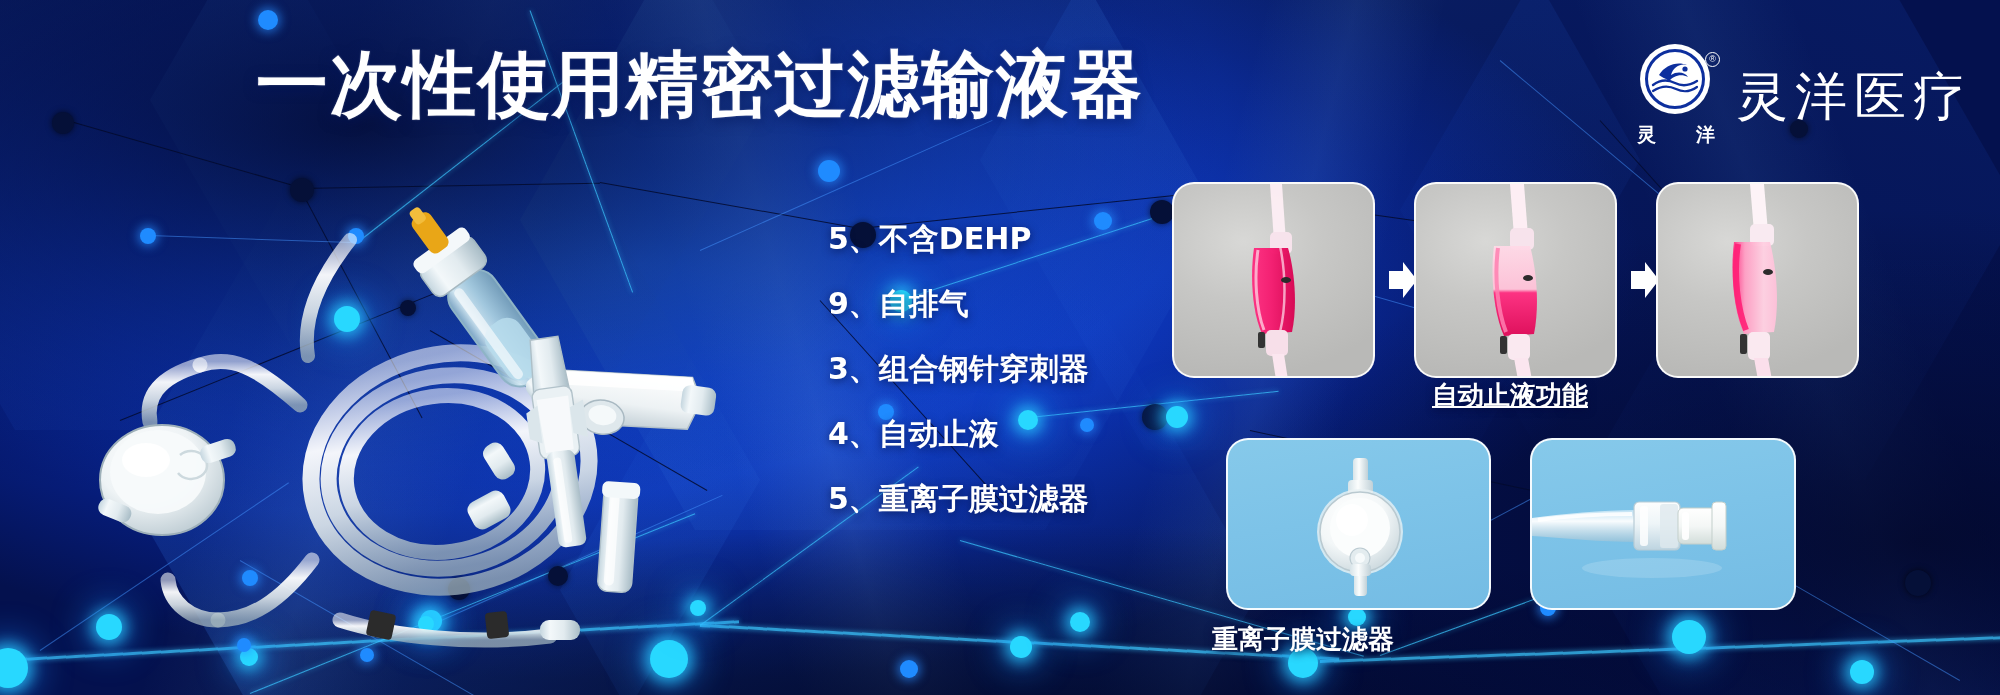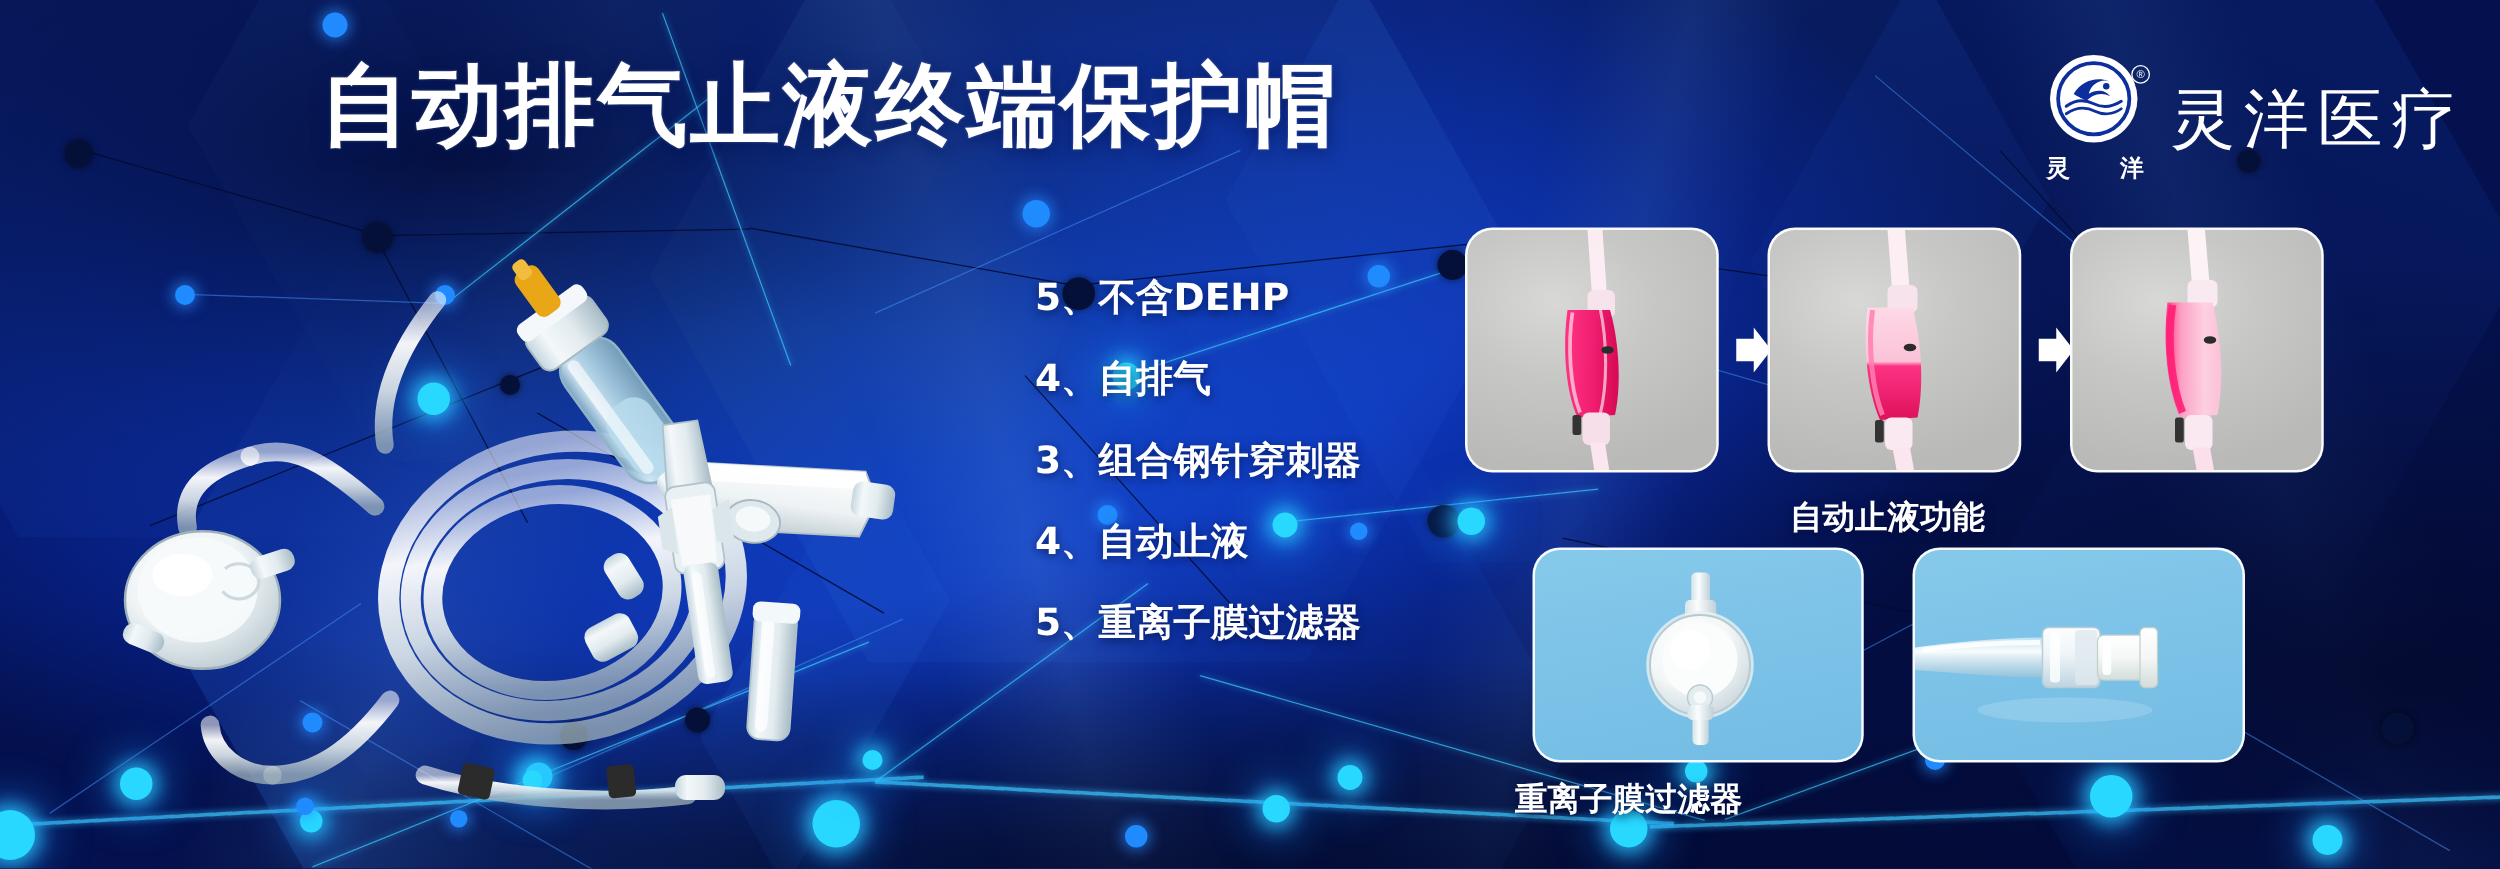--- a/index.html
+++ b/index.html
@@ -305,21 +305,21 @@
     </g>
 
     <g>
       <path d="M290 470 C340 486 420 496 500 486" fill="none" stroke="url(#tubeG)" stroke-width="15" stroke-linecap="round"></path>
       <rect x="318" y="462" width="26" height="26" rx="4" fill="#2b2b2b" transform="rotate(12 331 475)"></rect>
       <rect x="436" y="462" width="22" height="26" rx="4" fill="#2b2b2b" transform="rotate(-6 447 475)"></rect>
       <rect x="490" y="470" width="40" height="20" rx="9" fill="url(#plasticG)"></rect>
     </g>
   </svg>
 
-  <div class="title">自动排气止液终端保护帽</div>
+  <div class="title">一次性使用精密过滤输液器</div>
 
   <div class="logo">
     <div class="logo-mark">
       <div class="logo-circle"></div>
       <svg class="logo-swirl" width="60" height="60" viewBox="0 0 60 60">
         <path d="M8 36 C16 30 24 31 30 34 C36 37 44 37 52 32" fill="none" stroke="#0d2f9e" stroke-width="2.4" stroke-linecap="round"></path>
         <path d="M8 42 C17 36 25 37 31 40 C37 43 45 43 52 38" fill="none" stroke="#0d2f9e" stroke-width="2.2" stroke-linecap="round"></path>
         <path d="M14 26 C20 16 32 12 42 16 C36 14 28 18 26 26 C32 22 40 23 43 28 C36 24 28 27 24 32 C20 29 16 28 14 26 Z" fill="#0d2f9e"></path>
         <circle cx="40" cy="20" r="2.6" fill="#0d2f9e"></circle>
       </svg>
@@ -329,21 +329,21 @@
         <span>洋</span>
       </div>
     </div>
     <div class="logo-text">
       <div class="logo-cn">灵洋医疗</div>
     </div>
   </div>
 
   <div class="features">
     <div class="feature">5、不含DEHP</div>
-    <div class="feature">4、自排气</div>
+    <div class="feature">9、自排气</div>
     <div class="feature">3、组合钢针穿刺器</div>
     <div class="feature">4、自动止液</div>
     <div class="feature">5、重离子膜过滤器</div>
   </div>
 
   <div class="panel panel-gray" style="left:1172px;top:182px;width:203px;height:196px;">
     <svg width="203" height="196" viewBox="0 0 203 196">
       <defs>
         <linearGradient id="pk1" x1="0" y1="0" x2="1" y2="0">
           <stop offset="0%" stop-color="#ff2b7f"></stop>
@@ -411,21 +411,21 @@
       <rect x="92" y="40" width="24" height="22" rx="5" fill="#f9eaf1"></rect>
       <path d="M76 58 C72 90 76 128 86 150 L116 148 C122 118 118 82 112 58 Z" fill="url(#pk3)" opacity=".95"></path>
       <path d="M80 60 C75 92 80 126 88 146" fill="none" stroke="#ff1f76" stroke-width="6" opacity=".9"></path>
       <ellipse cx="110" cy="88" rx="5" ry="3" fill="#2b2b2b"></ellipse>
       <rect x="90" y="148" width="22" height="28" rx="5" fill="#fae9f0"></rect>
       <path d="M96 174 L110 174 L114 196 L100 196 Z" fill="#fbdfeb"></path>
       <rect x="82" y="150" width="7" height="20" rx="2" fill="#333"></rect>
     </svg>
   </div>
 
-  <div class="cap-txt cap-main" style="left:1432px;top:396px;">自动止液功能</div>
+  <div class="cap-txt cap-main" style="left:1432px;top:378px;text-decoration:underline;">自动止液功能</div>
 
   <div class="panel panel-blue" style="left:1226px;top:438px;width:265px;height:172px;">
     <svg width="265" height="172" viewBox="0 0 265 172">
       <defs>
         <radialGradient id="fdisc" cx="38%" cy="30%" r="72%">
           <stop offset="0%" stop-color="#ffffff"></stop>
           <stop offset="58%" stop-color="#f3f7f8"></stop>
           <stop offset="100%" stop-color="#cfdbe0"></stop>
         </radialGradient>
         <linearGradient id="fport" x1="0" y1="0" x2="1" y2="0">

